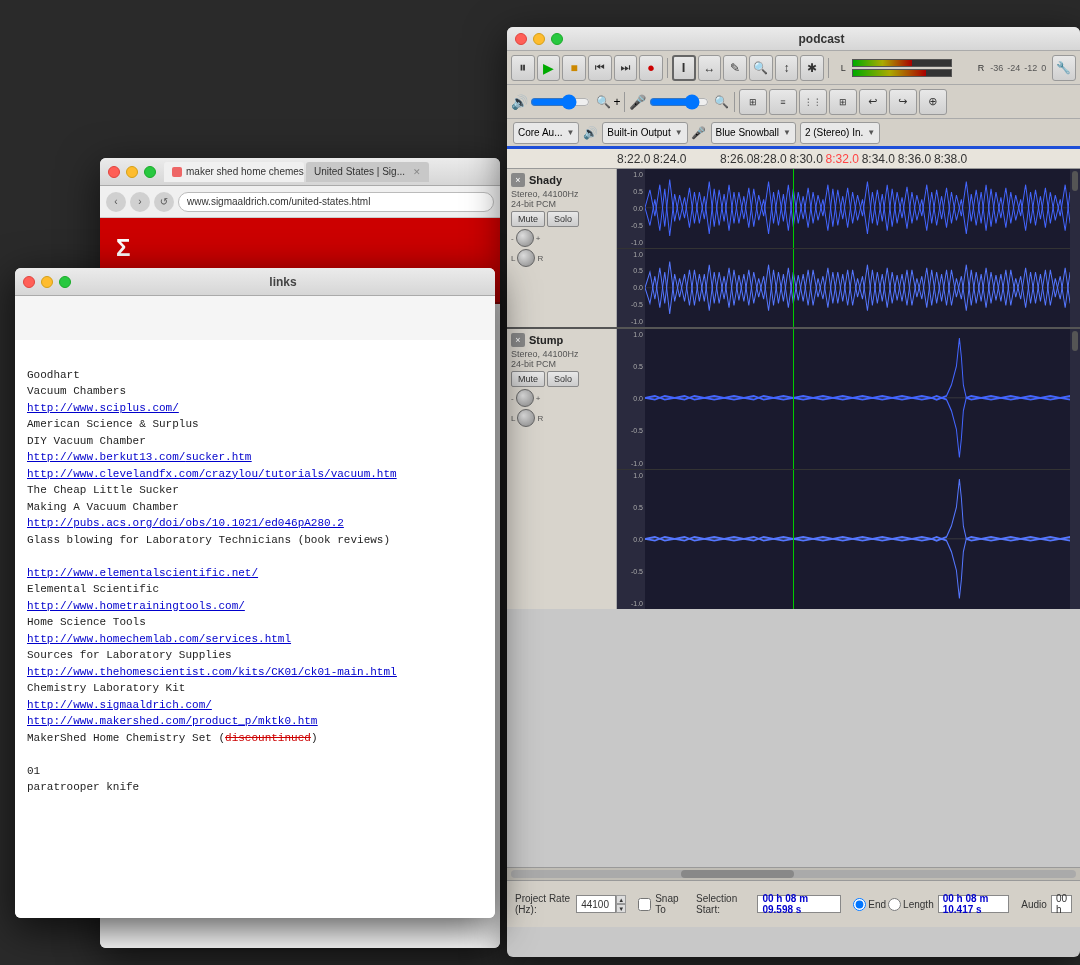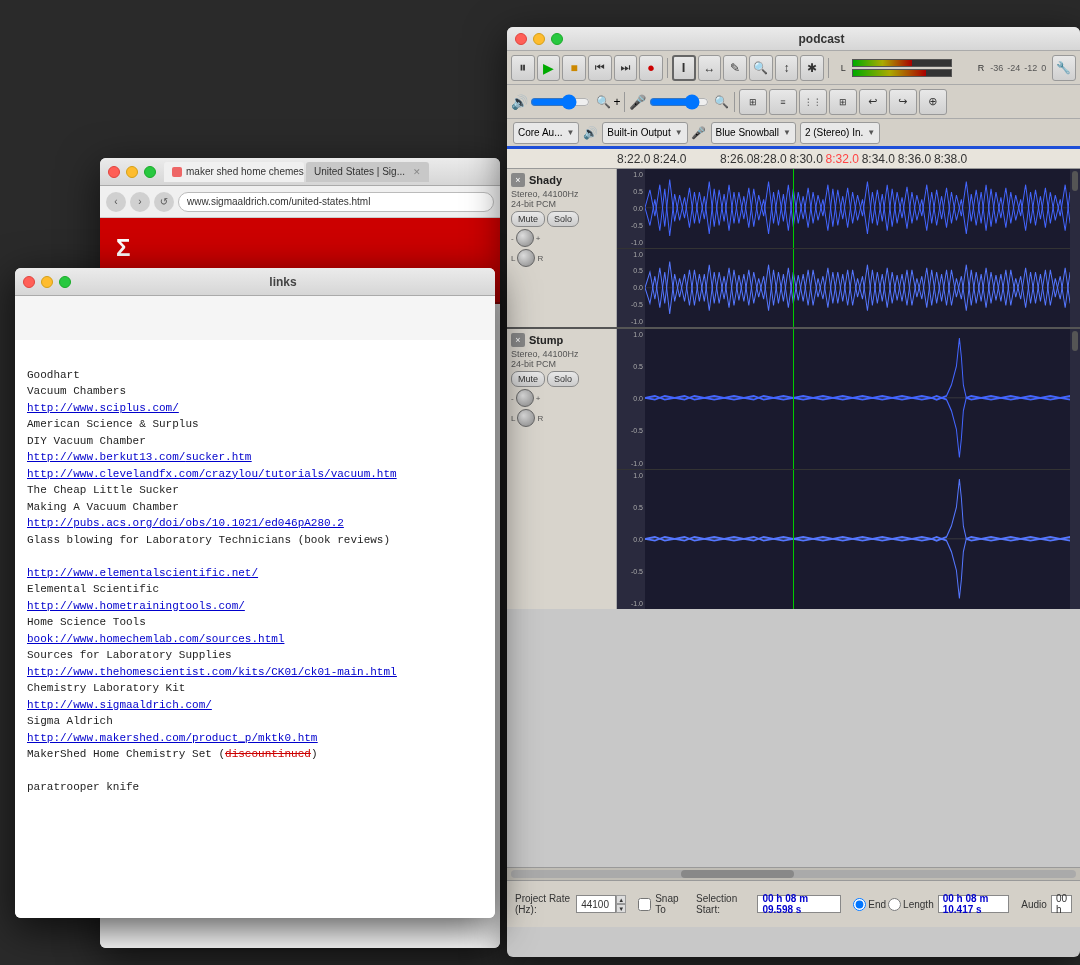--- a/index.html
+++ b/index.html
@@ -301,21 +301,21 @@
     }
     .track-mute-solo {
       display: flex;
       gap: 2px;
     }
     .ms-btn {
       height: 16px;
       padding: 0 6px;
       background: linear-gradient(to bottom, #e8e8e8, #ccc);
       border: 1px solid #888;
-      border-radius: 7px;
+      border-radius: 2px;
       font-size: 9px;
       color: #333;
       cursor: pointer;
       display: flex; align-items: center;
     }
     .track-gain {
       display: flex;
       align-items: center;
       gap: 2px;
       font-size: 8px;
@@ -409,29 +409,29 @@
     <div><a>http://www.clevelandfx.com/<u>crazylou</u>/tutorials/vacuum.htm</a></div>
     <div>The Cheap Little Sucker</div>
     <div>Making A Vacuum Chamber</div>
     <div><a>http://pubs.acs.org/doi/obs/10.1021/ed046pA280.2</a></div>
     <div>Glass blowing for Laboratory Technicians (book reviews)</div>
     <div>&nbsp;</div>
     <div><a>http://www.elementalscientific.net/</a></div>
     <div>Elemental Scientific</div>
     <div><a>http://www.hometrainingtools.com/</a></div>
     <div>Home Science Tools</div>
-    <div><a>book://www.homechemlab.com/sources.html</a></div>
+    <div><a>http://www.homechemlab.com/services.html</a></div>
     <div>Sources for Laboratory Supplies</div>
     <div><a>http://www.thehomescientist.com/kits/CK01/<u>ck01-main.html</u></a></div>
     <div>Chemistry Laboratory Kit</div>
     <div><a>http://www.sigmaaldrich.com/</a></div>
-    <div>Sigma Aldrich</div>
     <div><a>http://www.makershed.com/product_p/<u>mktk0.htm</u></a></div>
     <div>MakerShed Home Chemistry Set (<span class="strikethrough">discountinued</span>)</div>
     <div>&nbsp;</div>
+    <div>01</div>
     <div>paratrooper knife</div>
   </div>
 </div>
 
 <div class="audacity-window">
 
   <div class="aud-titlebar">
     <div class="traffic-lights">
       <div class="tl tl-red"></div>
       <div class="tl tl-yellow"></div>

